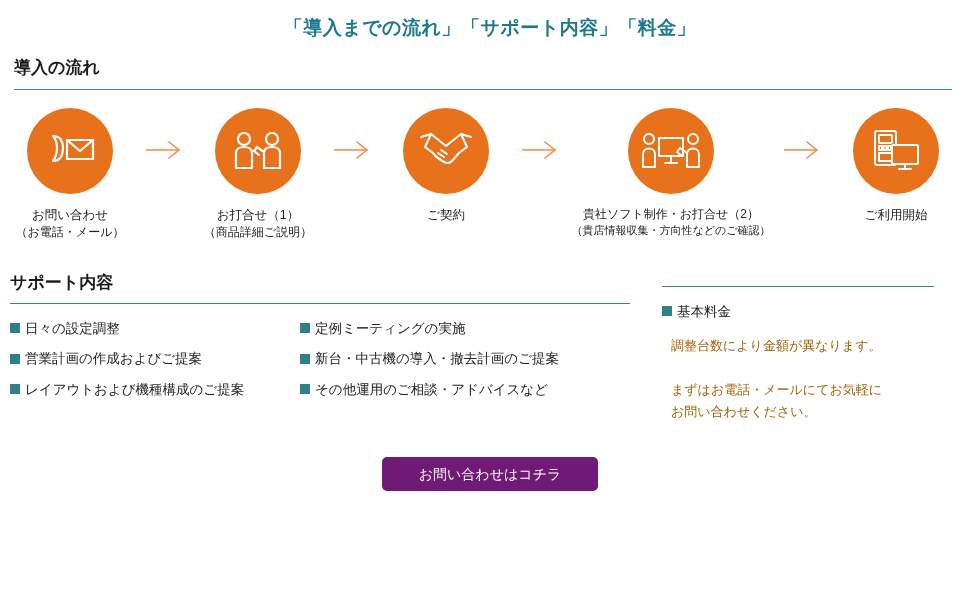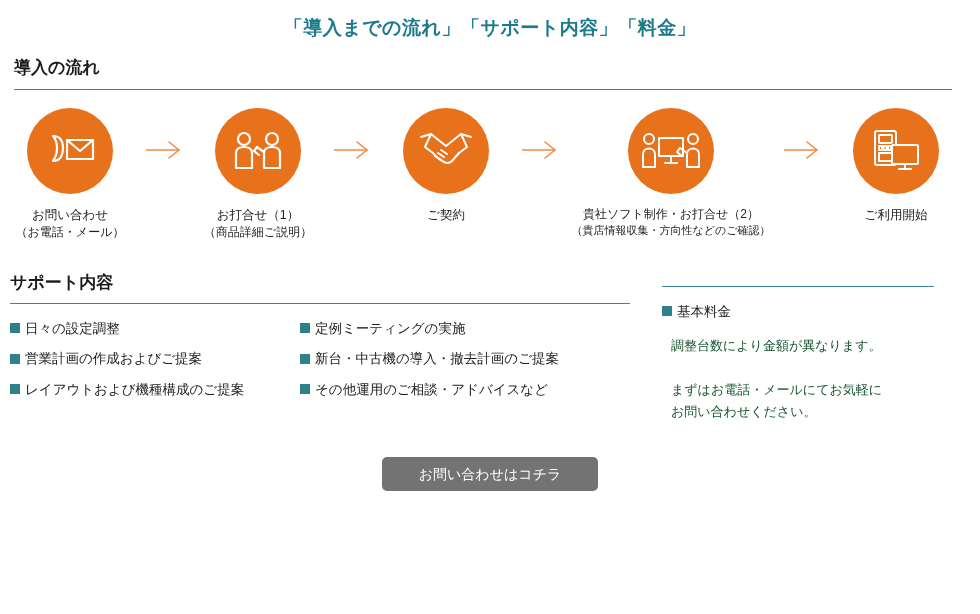--- a/index.html
+++ b/index.html
@@ -158,36 +158,36 @@
     position: relative;
     top: 0px;
   }
 
   .price-body {
     margin-top: 18px;
   }
   .price-note {
     font-size: 13px;
     line-height: 1.7;
-    color: #14532d;
+    color: #a16207;
     margin-top: 14px;
     padding-left: 9px;
   }
   .price-note.gap {
     margin-top: 22px;
   }
 
   
   .cta-wrap {
     margin-top: 34px;
     display: flex;
     justify-content: center;
   }
   .cta {
-    background: #737373;
+    background: #701a75;
     color: #ffffff;
     font-size: 14px;
     font-weight: normal;
     border: none;
     border-radius: 5px;
     width: 216px;
     height: 34px;
     line-height: 34px;
     text-align: center;
     cursor: pointer;

